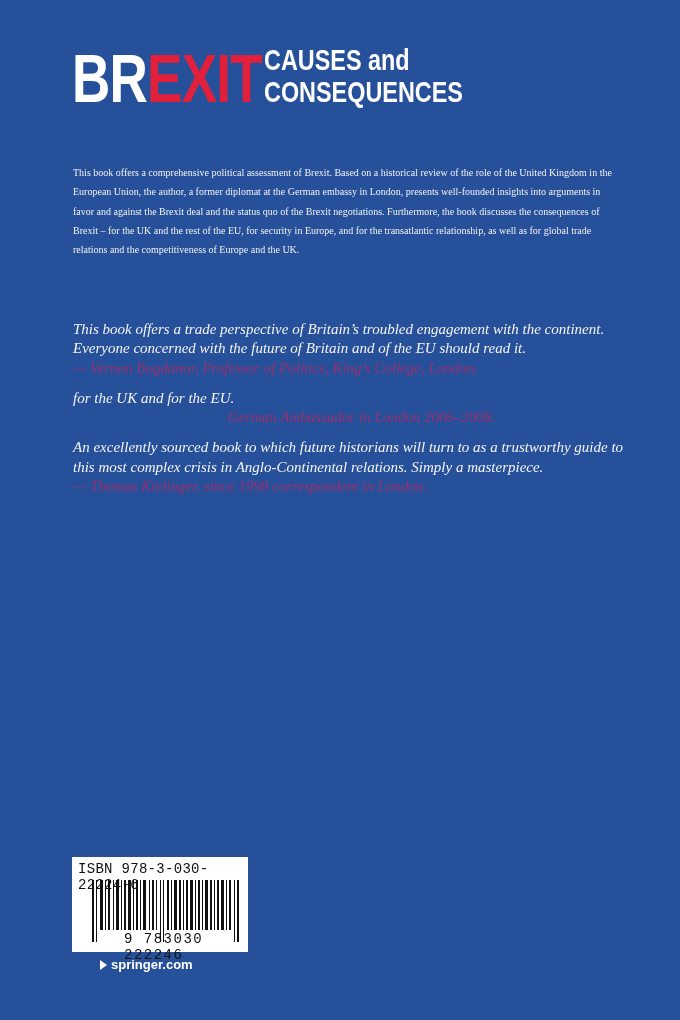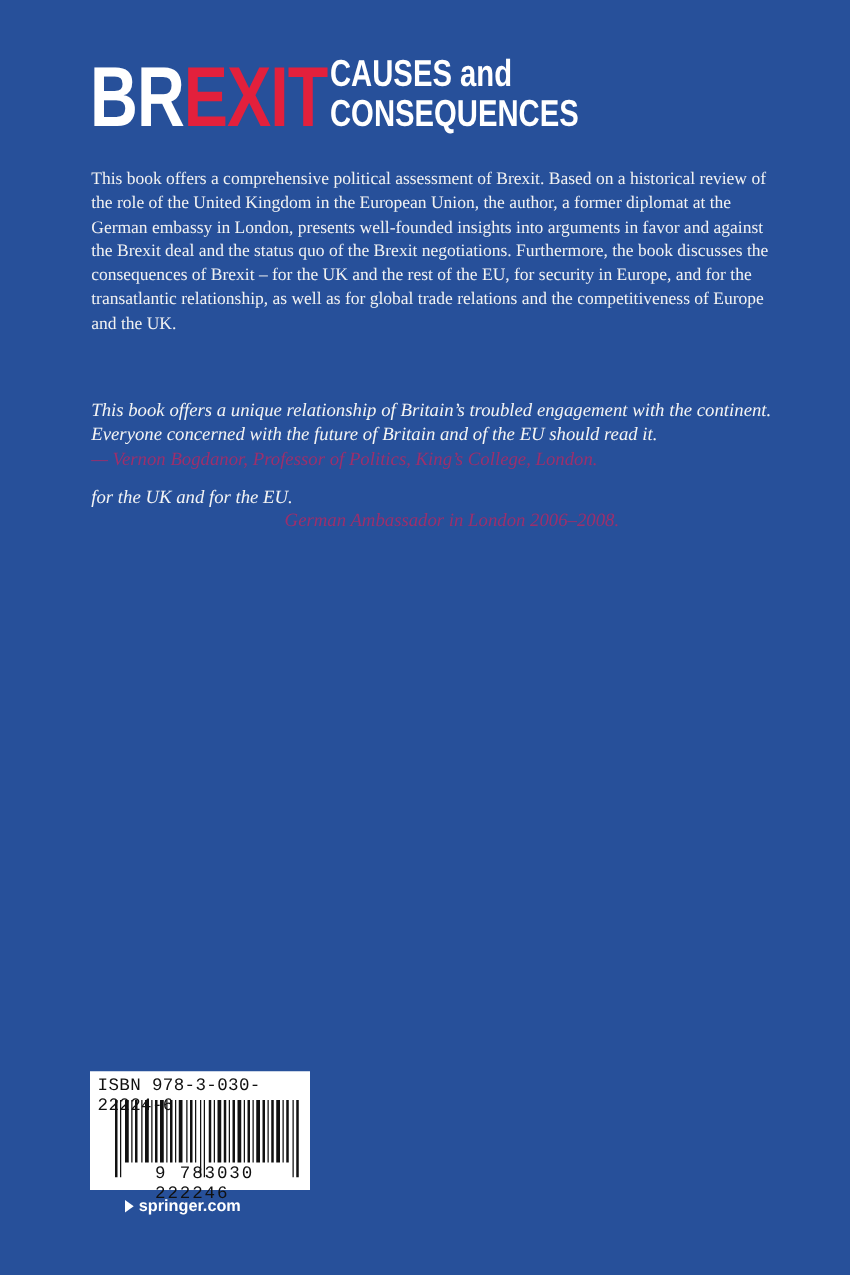--- a/index.html
+++ b/index.html
@@ -2,21 +2,21 @@
 <html><head>
 <meta charset="utf-8">
 <style>
   html,body{margin:0;padding:0;}
   body{width:680px;height:1020px;background:#27509a;position:relative;overflow:hidden;font-family:"Liberation Serif","DejaVu Serif",serif;color:#fff;}
   .title{position:absolute;left:72px;top:44px;display:flex;}
   .brexit{font-family:"Liberation Sans","DejaVu Sans",sans-serif;font-weight:bold;font-size:68px;letter-spacing:-1px;line-height:68px;transform:scaleX(0.78);transform-origin:left center;width:195px;white-space:nowrap;}
   .brexit .br{color:#ffffff;}
   .brexit .exit{color:#e3203c;}
   .subtitle{margin-left:-3px;font-family:"Liberation Sans","DejaVu Sans",sans-serif;font-weight:bold;font-size:30px;line-height:32px;transform:scaleX(0.78);transform-origin:left center;white-space:nowrap;}
-  .desc{position:absolute;left:73px;top:134px;width:545px;font-size:14px;line-height:19.3px;color:#f2f2f2;}
+  .desc{position:absolute;left:73px;top:163px;width:545px;font-size:10px;line-height:19.3px;color:#f2f2f2;}
   .quotes{position:absolute;left:73px;top:320px;width:560px;}
   .quote{margin-bottom:11px;}
   .quote p{margin:0;font-style:italic;font-size:15px;line-height:19.3px;color:#f4f4f4;}
   .quote .attr{font-style:italic;font-size:15px;line-height:19.3px;color:#9c2f6c;font-family:Liberation Serif, serif;}
   .quote .attr .indent{display:block;padding-left:17px;text-align:center;}
   .barcode-box{position:absolute;left:72px;top:857px;width:176px;height:95px;background:#fff;color:#111;}
   .isbn{font-family:"Liberation Mono","DejaVu Sans Mono",monospace;font-size:14px;position:absolute;left:6px;top:4px;letter-spacing:0.3px;}
   .bars{position:absolute;left:20px;top:23px;width:150px;height:62px;}
   .digits{font-family:"Liberation Mono","DejaVu Sans Mono",monospace;font-size:14px;position:absolute;top:74px;left:4px;letter-spacing:1.5px;background:transparent;margin-left:48px;}
   .springer{position:absolute;left:72px;top:957px;font-family:"Liberation Sans","DejaVu Sans",sans-serif;font-weight:bold;font-size:13px;color:#fff;display:flex;align-items:center;padding-left:28px;}
@@ -30,28 +30,32 @@
   <div class="subtitle">
     <div>CAUSES and</div>
     <div>CONSEQUENCES</div>
   </div>
 </div>
 
 <div class="desc">This book offers a comprehensive political assessment of Brexit. Based on a historical review of the role of the United Kingdom in the European Union, the author, a former diplomat at the German embassy in London, presents well-founded insights into arguments in favor and against the Brexit deal and the status quo of the Brexit negotiations. Furthermore, the book discusses the consequences of Brexit – for the UK and the rest of the EU, for security in Europe, and for the transatlantic relationship, as well as for global trade relations and the competitiveness of Europe and the UK.</div>
 
 <div class="quotes">
   <div class="quote">
-    <p>This book offers a unique relationship of Britain’s troubled engagement with the continent. Everyone concerned with the future of Britain and of the EU should read it.</p>
+    <p>This book offers a trade perspective of Britain’s troubled engagement with the continent. Everyone concerned with the future of Britain and of the EU should read it.</p>
     <div class="attr">— Vernon Bogdanor, Professor of Politics, King’s College, London.</div>
   </div>
   <div class="quote">
     <p>for the UK and for the EU.</p>
     <div class="attr">
       <span class="indent">German Ambassador in London 2006–2008.</span>
     </div>
+  </div>
+  <div class="quote">
+    <p>An excellently sourced book to which future historians will turn to as a trustworthy guide to this most complex crisis in Anglo-Continental relations. Simply a masterpiece.</p>
+    <div class="attr">— Thomas Kielinger, since 1998 correspondent in London.</div>
   </div>
 </div>
 
 <div class="barcode-box">
   <div class="isbn">ISBN 978-3-030-22224-6</div>
   <svg class="bars" viewBox="0 0 150 62" preserveAspectRatio="none">
     <g fill="#111">
       <rect x="0" y="0" width="2" height="62"></rect>
         <rect x="4" y="0" width="1" height="62"></rect>
       <rect x="8" y="0" width="3" height="50"></rect>

